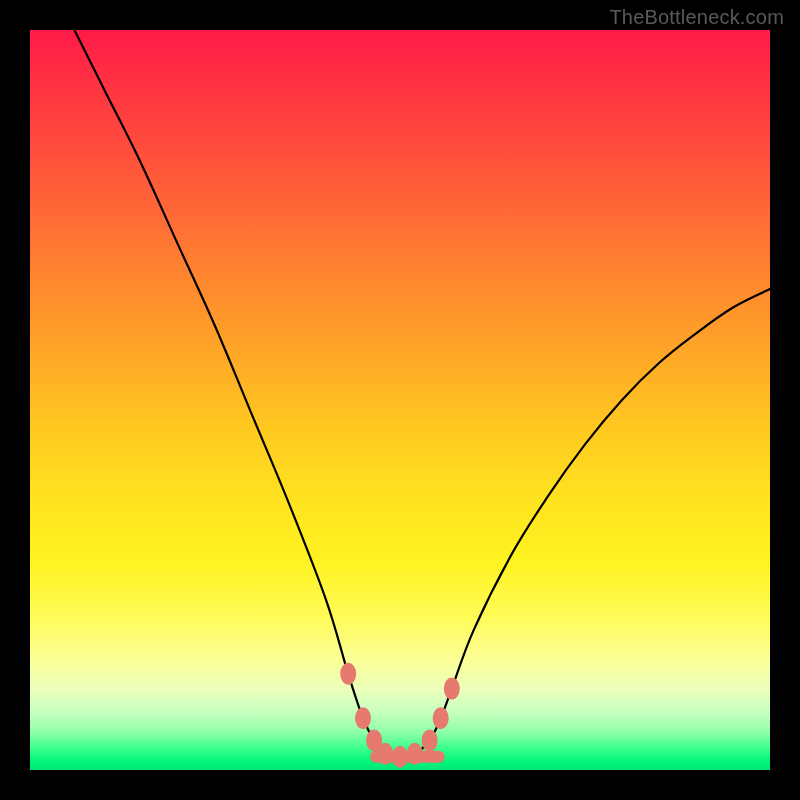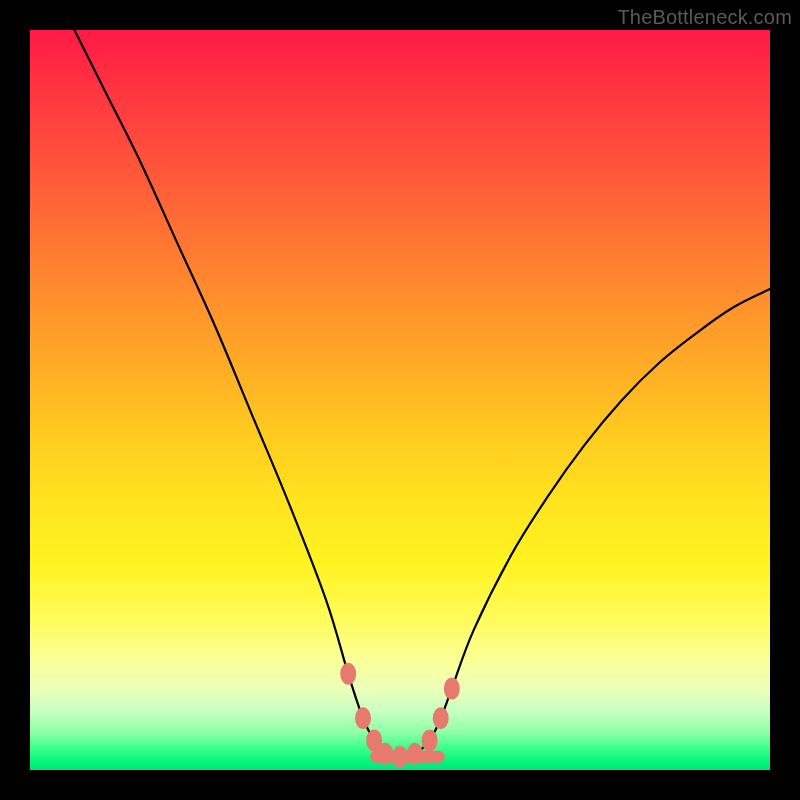--- a/index.html
+++ b/index.html
@@ -40,21 +40,21 @@
       #c9ffc0 92%,
       #8cffa8 95%,
       #3dff8c 97%,
       #00f47a 99%,
       #00e676 100%
     );
   }
   .watermark {
     position: absolute;
     top: 6px;
-    right: 8px;
+    right: 16px;
     font-family: Arial, Helvetica, sans-serif;
     font-size: 20px;
     color: #5a5a5a;
     letter-spacing: 0.2px;
     user-select: none;
   }
   svg.curve {
     position: absolute;
     left: 0;
     top: 0;

